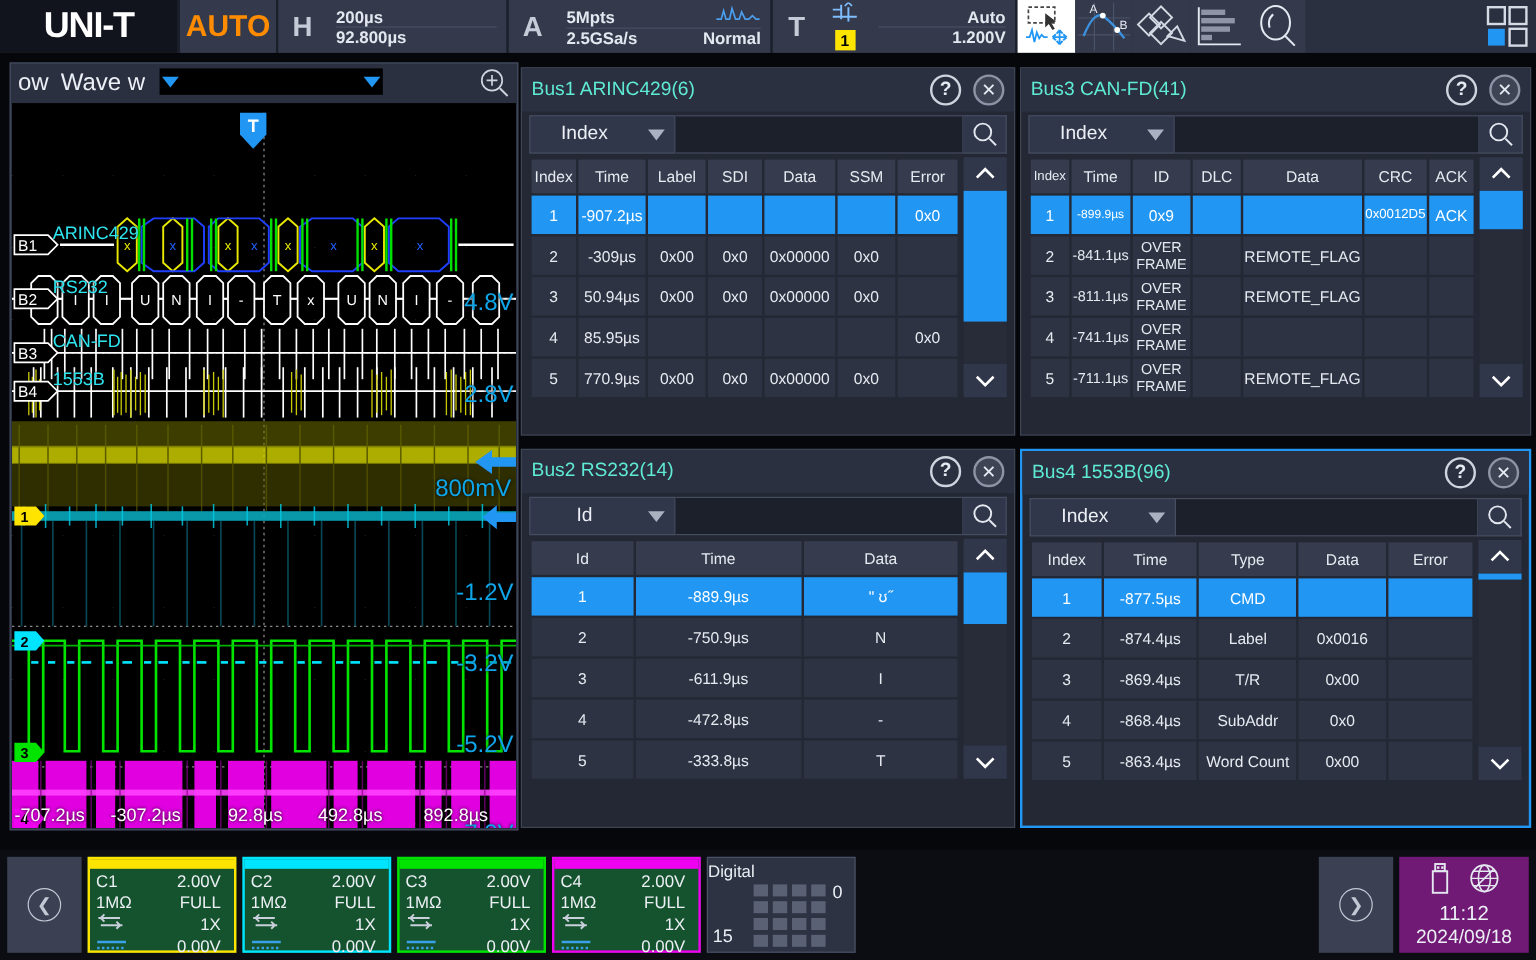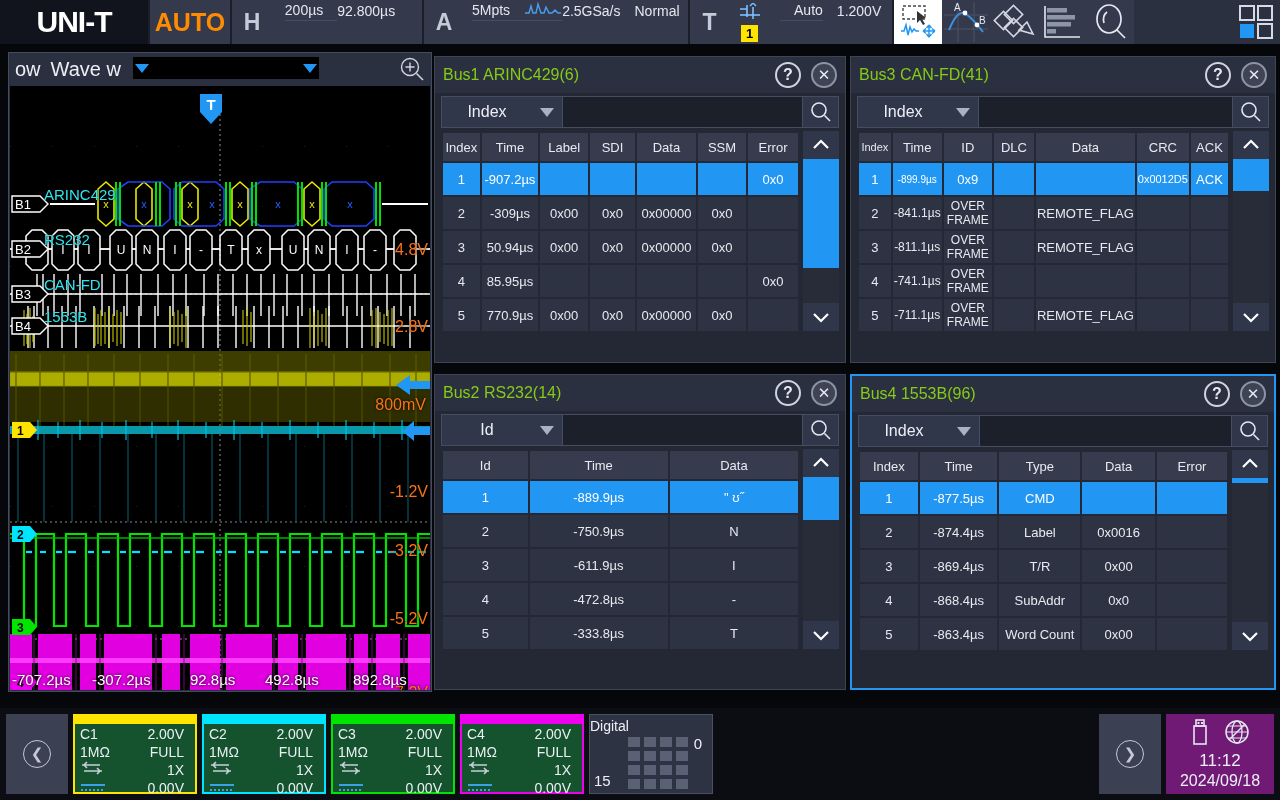--- a/index.html
+++ b/index.html
@@ -13,21 +13,21 @@
 
   
   .toolbar { position:absolute; left:0; top:0; width:1280px; height:44px; background:#2b3040; display:flex; align-items:stretch; }
   .tb-logo { width:148px; background:#11141c; display:flex; align-items:center; justify-content:center; }
   .logo-txt { color:#fff; font-size:30px; font-weight:bold; letter-spacing:-1px; font-family:"Liberation Sans", sans-serif; }
   .tb-auto { width:80px; background:#343a4c; display:flex; align-items:center; justify-content:center; }
   .tb-auto span { color:#ff8c00; font-size:25px; font-weight:bold; }
   .tb-sep { width:2px; background:#1b1f29; }
   .tb-group { display:flex; align-items:stretch; background:#343a4c; }
   .tb-letter { width:40px; display:flex; align-items:center; justify-content:center; color:#c6cbd8; font-size:23px; font-weight:bold; }
-  .tb-2row { display:flex; flex-direction:row; justify-content:center; padding:0 8px; min-width:150px; }
+  .tb-2row { display:flex; flex-direction:column; justify-content:center; padding:8px 8px; min-width:150px;font-weight:bold; }
   .tb-2row .r { display:flex; justify-content:space-between; align-items:center; height:21px; color:#e3e7ef; font-size:14px; white-space:nowrap; }
   .tb-2row .r.top { border-bottom:1px solid #474e63; }
   .tb-2row .r .lbl { color:#e3e7ef; }
   .tb-2row .r .val { color:#e3e7ef; margin-left:14px; }
   .tb-icon { width:48px; display:flex; align-items:center; justify-content:center; background:#343a4c; }
   .tb-icon.sel { background:#ffffff; }
   .tb-icon.dark { background:#2b3040; }
   .tb-trigger-col { display:flex; flex-direction:column; justify-content:center; align-items:center; width:40px; }
   .badge-yellow { background:#ffe400; color:#000; font-size:13px; font-weight:bold; width:17px; height:17px; line-height:17px; text-align:center; }
   .tb-flex { flex:1; background:#2b3040; }
@@ -35,28 +35,28 @@
   
   .wave-panel { position:absolute; left:8px; top:52px; width:424px; height:640px; background:#2b3040; border:1px solid #444b5e; }
   .wave-head { height:32px; display:flex; align-items:center; padding:0 6px; position:relative; }
   .wave-head .t1 { color:#eceff5; font-size:20px; margin-right:10px; }
   .wave-head .t2 { color:#eceff5; font-size:20px; }
   .wave-dd { position:absolute; left:124px; top:4px; width:186px; height:22px; background:#000; display:flex; align-items:center; justify-content:space-between; padding:0 2px; }
   .caret { width:0; height:0; border-left:7px solid transparent; border-right:7px solid transparent; border-top:9px solid #2196f3; }
   .wave-zoom { position:absolute; right:6px; top:3px; width:26px; height:26px; }
   .wave-canvas { position:absolute; left:1px; top:33px; width:420px; height:604px; background:#000; overflow:hidden; }
   .bus-name { position:absolute; color:#2ee6f0; font-size:15px; z-index:6; text-shadow:0 0 2px #000; }
-  .volt-lbl { position:absolute; color:#f97316; font-size:16px; z-index:7; text-shadow:0 0 3px #000; }
+  .volt-lbl { position:absolute; color:#0ea5e9; font-size:20px; z-index:7; text-shadow:0 0 3px #000; }
   .time-lbl { position:absolute; color:#fff; font-size:15px; bottom:2px; z-index:7; text-shadow:0 0 3px #000; }
 
   
   .bus-panel { position:absolute; background:#232834; border:1px solid #3d4454; }
   .bus-panel.focused { border:2px solid #2196f3; }
   .bp-head { height:36px; background:#2b3040; display:flex; align-items:center; padding:0 8px; position:relative; }
-  .bp-title { color:#84cc16; font-size:16px; }
+  .bp-title { color:#5eead4; font-size:16px; }
   .bp-btn { position:absolute; width:26px; height:26px; border-radius:50%; top:5px; display:flex; align-items:center; justify-content:center; }
   .bp-help { right:44px; border:2px solid #cfd4df; color:#e6eaf2; font-size:16px; font-weight:bold; }
   .bp-close { right:8px; background:#3e4454; border:2px solid #8d94a5; color:#e6eaf2; font-size:15px; }
   .bp-searchrow { height:38px; display:flex; align-items:center; padding:0 6px; gap:0; }
   .bp-select { height:32px; background:#31374a; border:1px solid #464d60; display:flex; align-items:center; min-width:122px; }
   .bp-select .sel-text { flex:1; text-align:center; color:#eceff5; font-size:16px; }
   .bp-select .sel-car { width:30px; display:flex; align-items:center; justify-content:center; }
   .sel-tri { width:0;height:0;border-left:7px solid transparent;border-right:7px solid transparent;border-top:9px solid #aab1c0; }
   .bp-input { height:32px; flex:1; background:#1c202b; border:1px solid #464d60; border-left:none; }
   .bp-searchbtn { height:32px; width:36px; background:#31374a; border:1px solid #464d60; border-left:none; display:flex; align-items:center; justify-content:center; }

